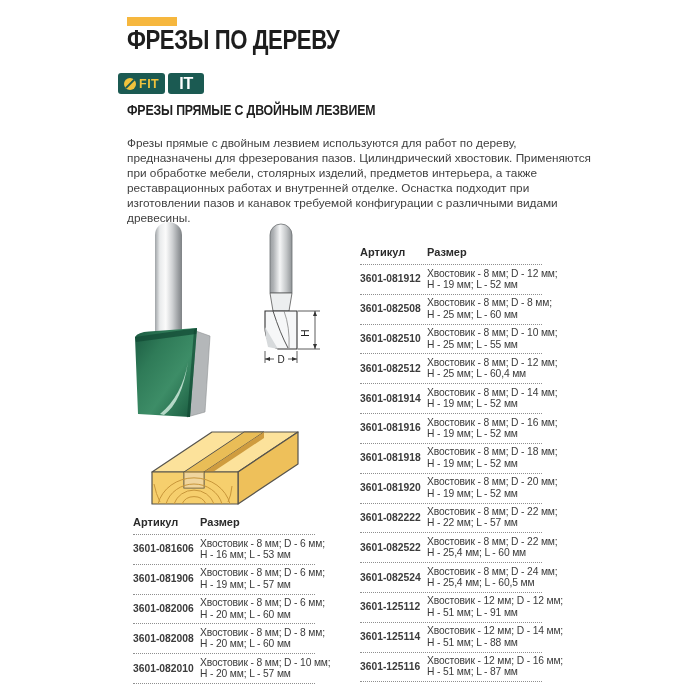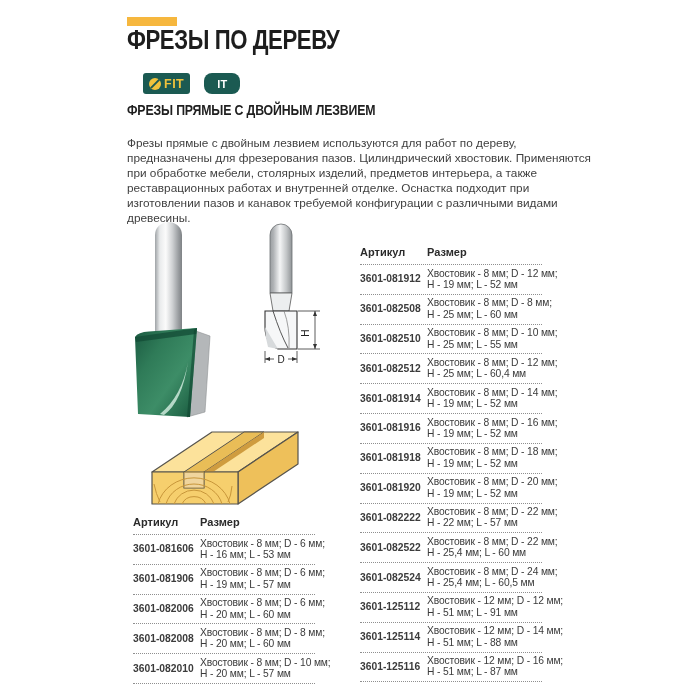--- a/index.html
+++ b/index.html
@@ -8,37 +8,37 @@
     font-family:"Liberation Sans", sans-serif;color:#3b3b3b;
   }
   .abs{position:absolute;}
 
   
   .accent-bar{left:127px;top:17px;width:50px;height:9px;background:#f6b73e;}
   .page-title{
     left:127px;top:25px;font-size:27px;font-weight:800;color:#1d1d1d;
     letter-spacing:-0.5px;transform:scaleX(0.82);transform-origin:left top;white-space:nowrap;
   }
-  .badges{left:143px;top:73px;display:flex;gap:14px;align-items:center;}
+  .badges{left:118px;top:73px;display:flex;gap:3px;align-items:center;}
   .fit-badge{
     background:#1b5a52;border-radius:3px;height:21px;padding:0 6px;
     display:flex;align-items:center;gap:3px;
   }
   .fit-circle{
     width:12px;height:12px;border-radius:50%;background:#f0c23c;position:relative;flex:0 0 auto;
   }
   .fit-circle::after{
     content:"";position:absolute;left:5px;top:0px;width:2.4px;height:12px;
     background:#1b5a52;transform:rotate(45deg);
   }
   .fit-text{color:#f0c23c;font-weight:800;font-size:12.5px;letter-spacing:0.5px;}
   .it-badge{
-    background:#1b5a52;border-radius:8px;height:21px;min-width:26px;padding:0 5px;
+    background:#1b5a52;border-radius:3px;height:21px;min-width:26px;padding:0 5px;
     display:flex;align-items:center;justify-content:center;
-    color:#ffffff;font-weight:800;font-size:11px;
+    color:#ffffff;font-weight:800;font-size:16px;
   }
   .subtitle{
     left:127px;top:102px;font-size:14.5px;font-weight:800;color:#1f1f1f;
     letter-spacing:-0.2px;transform:scaleX(0.85);transform-origin:left top;white-space:nowrap;
   }
   .description{
     left:127px;top:136px;width:466px;font-size:11.8px;line-height:15px;color:#3f3f3f;
   }
 
   

